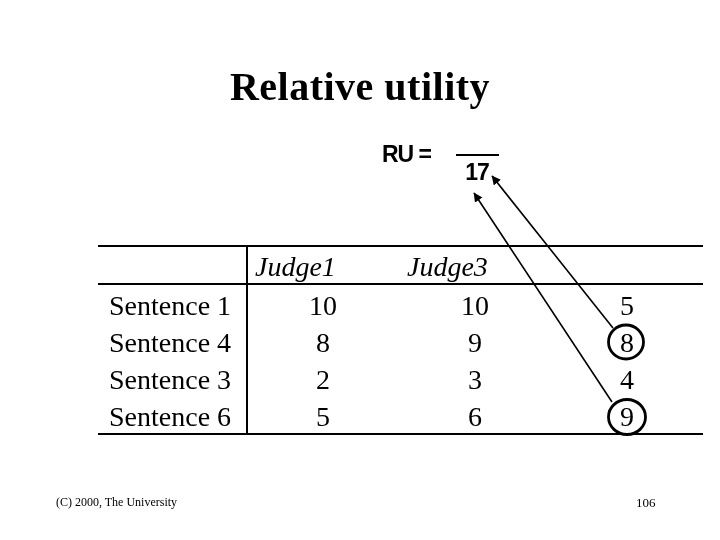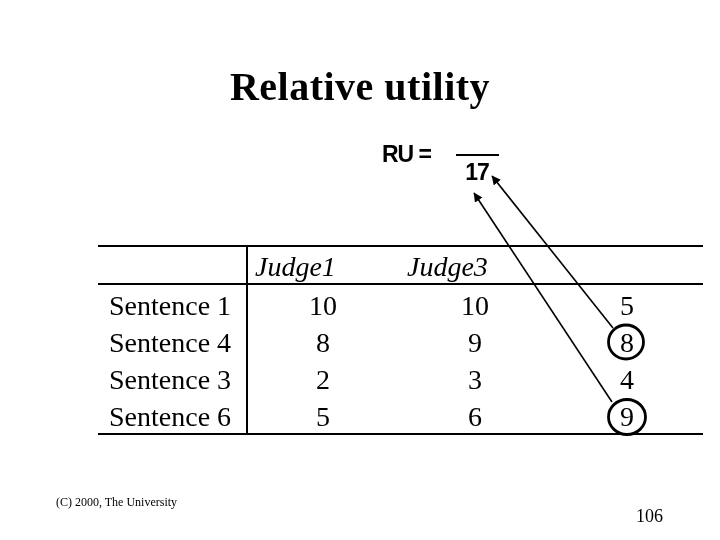--- a/index.html
+++ b/index.html
@@ -41,21 +41,21 @@
   .vline {
     position:absolute; left:148px; top:-2px; width:2px; height:calc(100% + 4px);
     background:var(--ink);
   }
   .overlay { position:absolute; left:0; top:0; width:720px; height:540px; pointer-events:none; }
 
   .footer-left {
     position:absolute; left:56px; top:494px;
     font-size:12px; line-height:17px;
   }
-  .footer-right { position:absolute; left:636px; top:506px; font-size:18px;font-family:Liberation Serif, serif; }
+  .footer-right { position:absolute; left:636px; top:495px; font-size:13px;font-family:Liberation Serif, serif; }
 </style>
 </head>
 <body>
 
 <div class="slide">
 
   <h1 class="title">Relative utility</h1>
 
   <span class="impact ru-lhs">RU =</span>
   <div class="frac-bar"></div>

